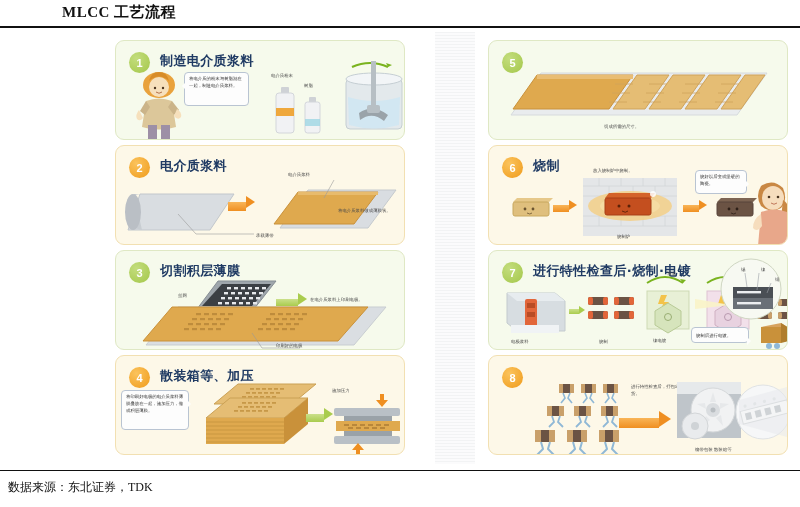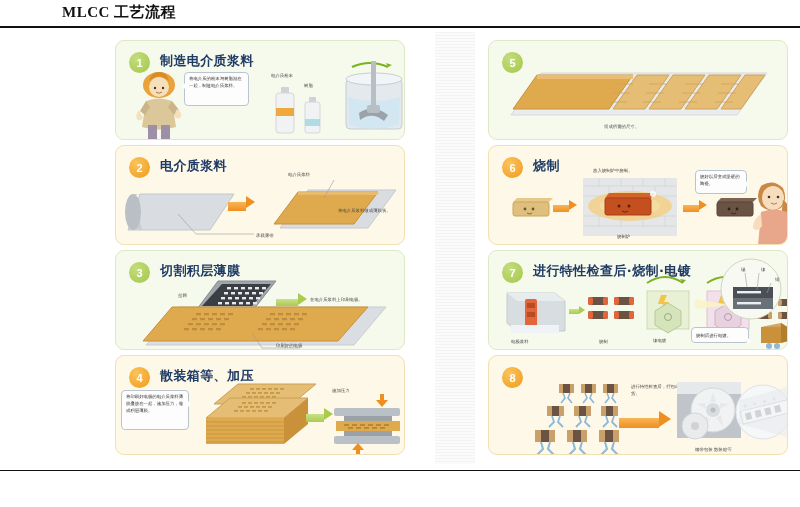--- a/index.html
+++ b/index.html
@@ -669,13 +669,14 @@
               </g>
             </g>
           </svg>
           <div class="cap" style="left:206px;top:61px;">编带包装  散装箱等</div>
         </div>
       </div>
     </div>
   </div>
 
   <div class="rule-bottom"></div>
+  <div class="doc-source">数据来源：东北证券，TDK</div>
 </div>
 
 </body></html>

